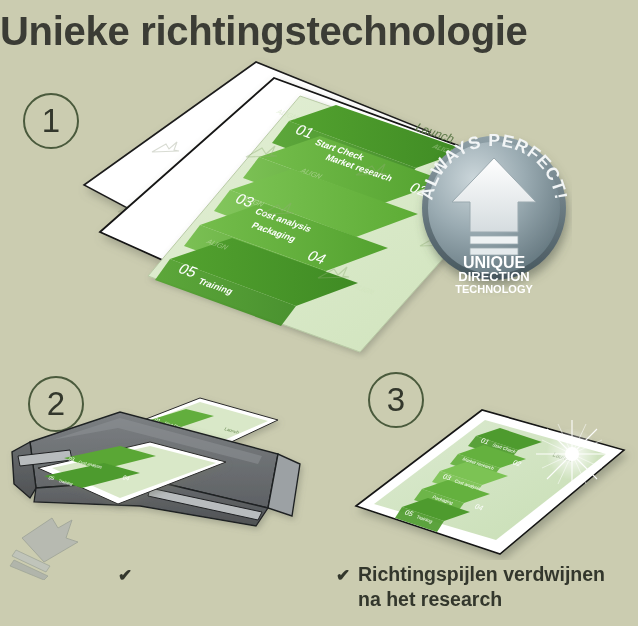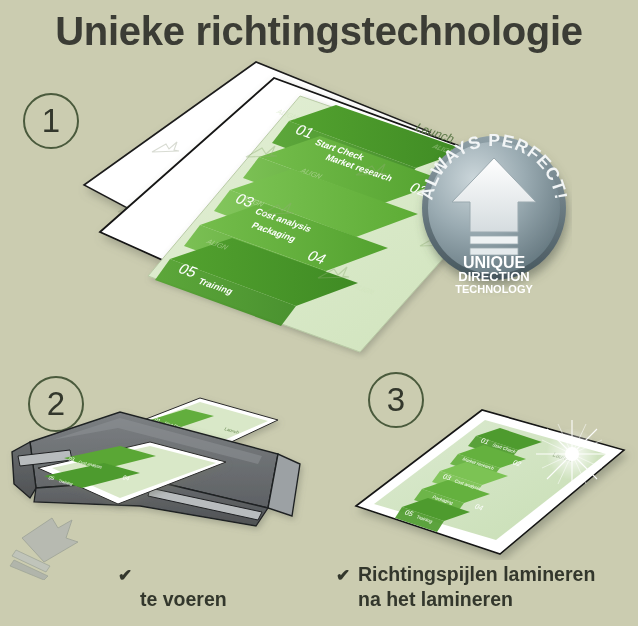--- a/index.html
+++ b/index.html
@@ -7,21 +7,20 @@
     width:638px;height:626px;overflow:hidden;
     background:#cbccb0;
     font-family:"Liberation Sans", sans-serif;
     position:relative;
   }
   #stage{position:absolute;left:0;top:0;width:638px;height:626px;}
 
   
   .title{
     position:absolute;left:0;top:4px;width:638px;
-    text-align:center;
     font-size:40px;
     font-weight:600;
     color:#3b3c35;
     letter-spacing:-0.3px;
     line-height:54px;
     white-space:nowrap;
   }
 
   
   .step-circle{
@@ -340,22 +339,21 @@
         <path d="M0 -34 L0 34 M-36 0 L36 0 M-25 -25 L25 25 M-25 25 L25 -25"></path>
         <path d="M-14 -30 L14 30 M14 -30 L-14 30 M-30 -14 L30 14 M-30 14 L30 -14" stroke-width="0.7" opacity="0.8"></path>
       </g>
       <circle r="7" fill="#ffffff"></circle>
     </g>
   </svg>
 
   <div class="caption" id="cap-left">
     <span class="check">✔</span>
     <br>
-    <span>te voeren</span>
   </div>
 
   <div class="caption" id="cap-right">
     <span class="check">✔</span>
-    <span>Richtingspijlen lamineren</span><br>
-    <span>na het lamineren</span>
+    <span>Richtingspijlen verdwijnen</span><br>
+    <span>na het research</span>
   </div>
 
 </div>
 
 </body></html>

